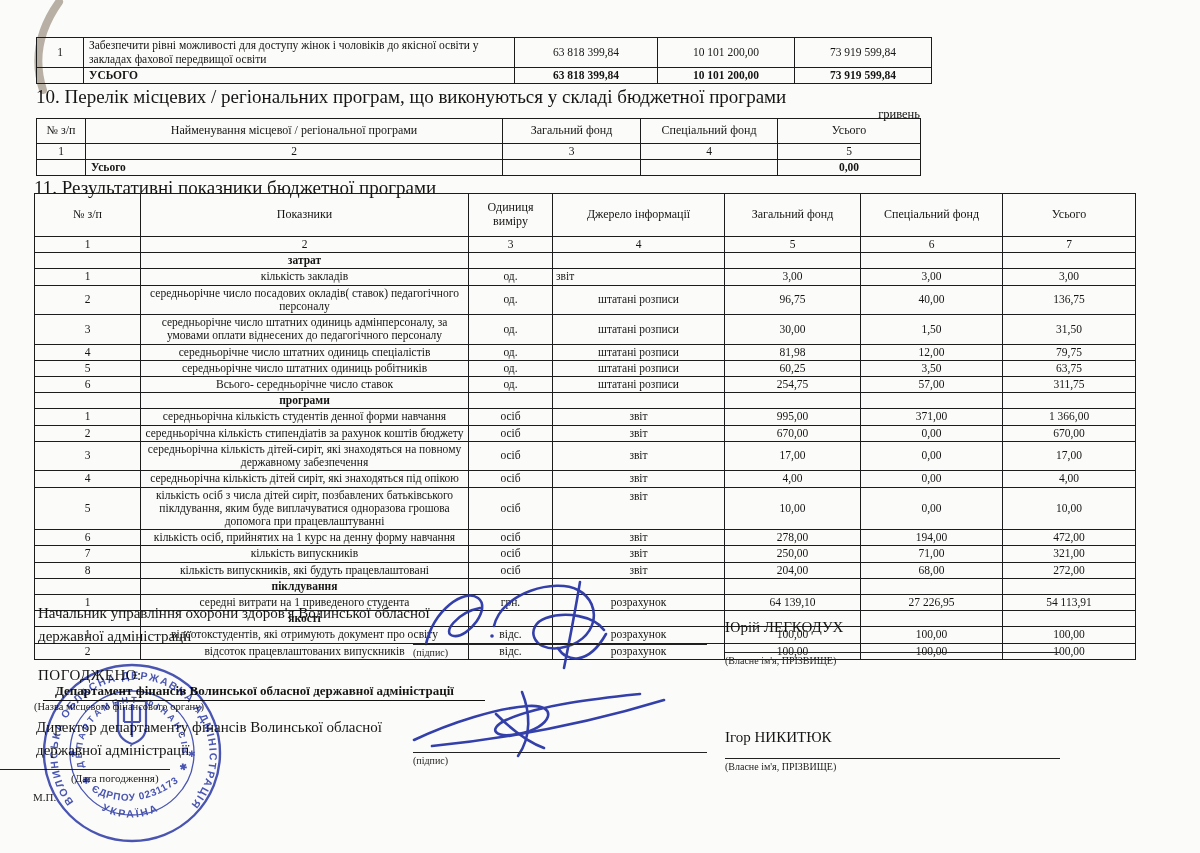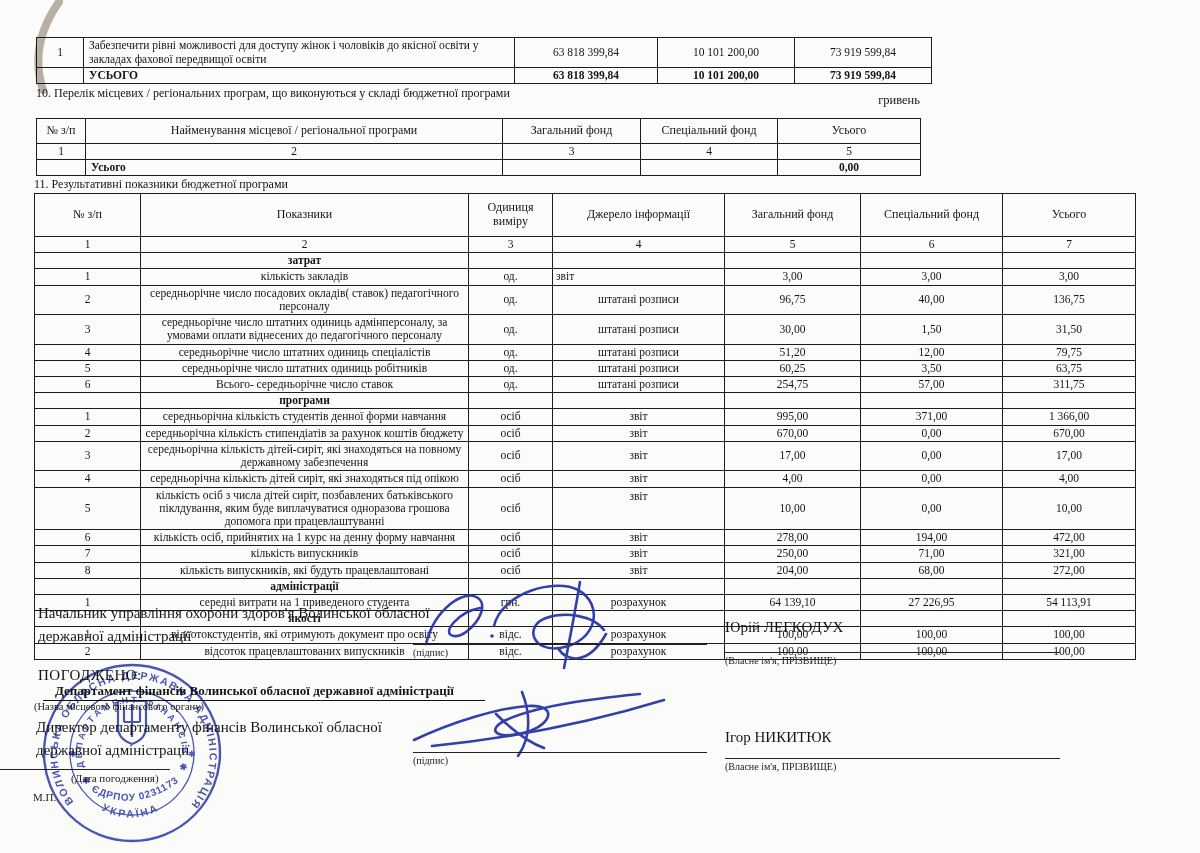--- a/index.html
+++ b/index.html
@@ -9,21 +9,21 @@
   table.t{position:absolute;border-collapse:collapse;table-layout:fixed;}
   table.t td,table.t th{border:1px solid #1c1c1c;font-size:11.5px;line-height:1.15;
         padding:1px 3px;text-align:center;vertical-align:middle;font-weight:normal;
         overflow:hidden;}
   table.t th{font-size:12px;}
   table.t tr.bold td{font-weight:bold;}
   .ta-left{text-align:left !important;}
   .va-top{vertical-align:top !important;padding-top:2px !important;}
   .ttop td.c-desc{text-align:left;padding-left:5px;}
   .t10 tr.bold td.c-name{text-align:left;padding-left:5px;}
-  .heading{position:absolute;font-size:12px;white-space:nowrap;text-align:right;}
+  .heading{position:absolute;font-size:19px;white-space:nowrap;text-align:right;}
   .currency{position:absolute;font-size:12.5px;text-align:right;}
   .sig-text{position:absolute;font-weight:normal;font-size:15px;line-height:1.55;}
   .small-label{position:absolute;font-size:10px;color:#222;}
   .sig-line{position:absolute;border-top:1.5px solid #222;height:0;}
   .center{}
   .stamp-wrap{position:absolute;mix-blend-mode:multiply;opacity:.93;}
   .sig-svg{position:absolute;}
   .artifact{position:absolute;}
 </style>
 </head>
@@ -55,21 +55,21 @@
           <td class="c-n"></td>
           <td class="c-desc">УСЬОГО</td>
           <td class="c-v1">63 818 399,84</td>
           <td class="c-v2">10 101 200,00</td>
           <td class="c-v3">73 919 599,84</td>
         </tr>
       </tbody>
   </table>
 
   <div class="heading" style="top:86px;left:36px;">10. Перелік місцевих / регіональних програм, що виконуються у складі бюджетної програми</div>
-  <div class="currency" style="top:93px;left:810px;width:110px;">гривень</div>
+  <div class="currency" style="top:107px;left:810px;width:110px;">гривень</div>
 
   <table class="t t10" style="top:118px;left:36px;width:884px;">
     <colgroup>
         <col style="width:49px">
         <col style="width:417px">
         <col style="width:138px">
               <col style="width:137px">
         <col style="width:143px">
       </colgroup>
     <thead>
@@ -166,21 +166,21 @@
           <td class="c-src">штатані розписи</td>
           <td class="c-f1">30,00</td>
           <td class="c-f2">1,50</td>
           <td class="c-f3">31,50</td>
         </tr>
         <tr>
           <td class="c-n">4</td>
           <td class="c-name">середньорічне число штатних одиниць спеціалістів</td>
           <td class="c-unit">од.</td>
           <td class="c-src">штатані розписи</td>
-          <td class="c-f1">51,20</td>
+          <td class="c-f1">81,98</td>
           <td class="c-f2">12,00</td>
           <td class="c-f3">79,75</td>
         </tr>
         <tr>
           <td class="c-n">5</td>
           <td class="c-name">середньорічне число штатних одиниць робітників</td>
           <td class="c-unit">од.</td>
           <td class="c-src">штатані розписи</td>
           <td class="c-f1">60,25</td>
           <td class="c-f2">3,50</td>
@@ -271,21 +271,21 @@
           <td class="c-n">8</td>
           <td class="c-name">кількість випускників, які будуть працевлаштовані</td>
           <td class="c-unit">осіб</td>
           <td class="c-src">звіт</td>
           <td class="c-f1">204,00</td>
           <td class="c-f2">68,00</td>
           <td class="c-f3">272,00</td>
         </tr>
         <tr class="bold" style="height: 13px;">
           <td class="c-n"></td>
-          <td class="c-name">адміністрації</td>
+          <td class="c-name">піклдування</td>
           <td class="c-unit"></td>
           <td class="c-src"></td>
           <td class="c-f1"></td>
           <td class="c-f2"></td>
           <td class="c-f3"></td>
         </tr>
         <tr>
           <td class="c-n">1</td>
           <td class="c-name">середні витрати на 1 приведеного студента</td>
           <td class="c-unit">грн.</td>

